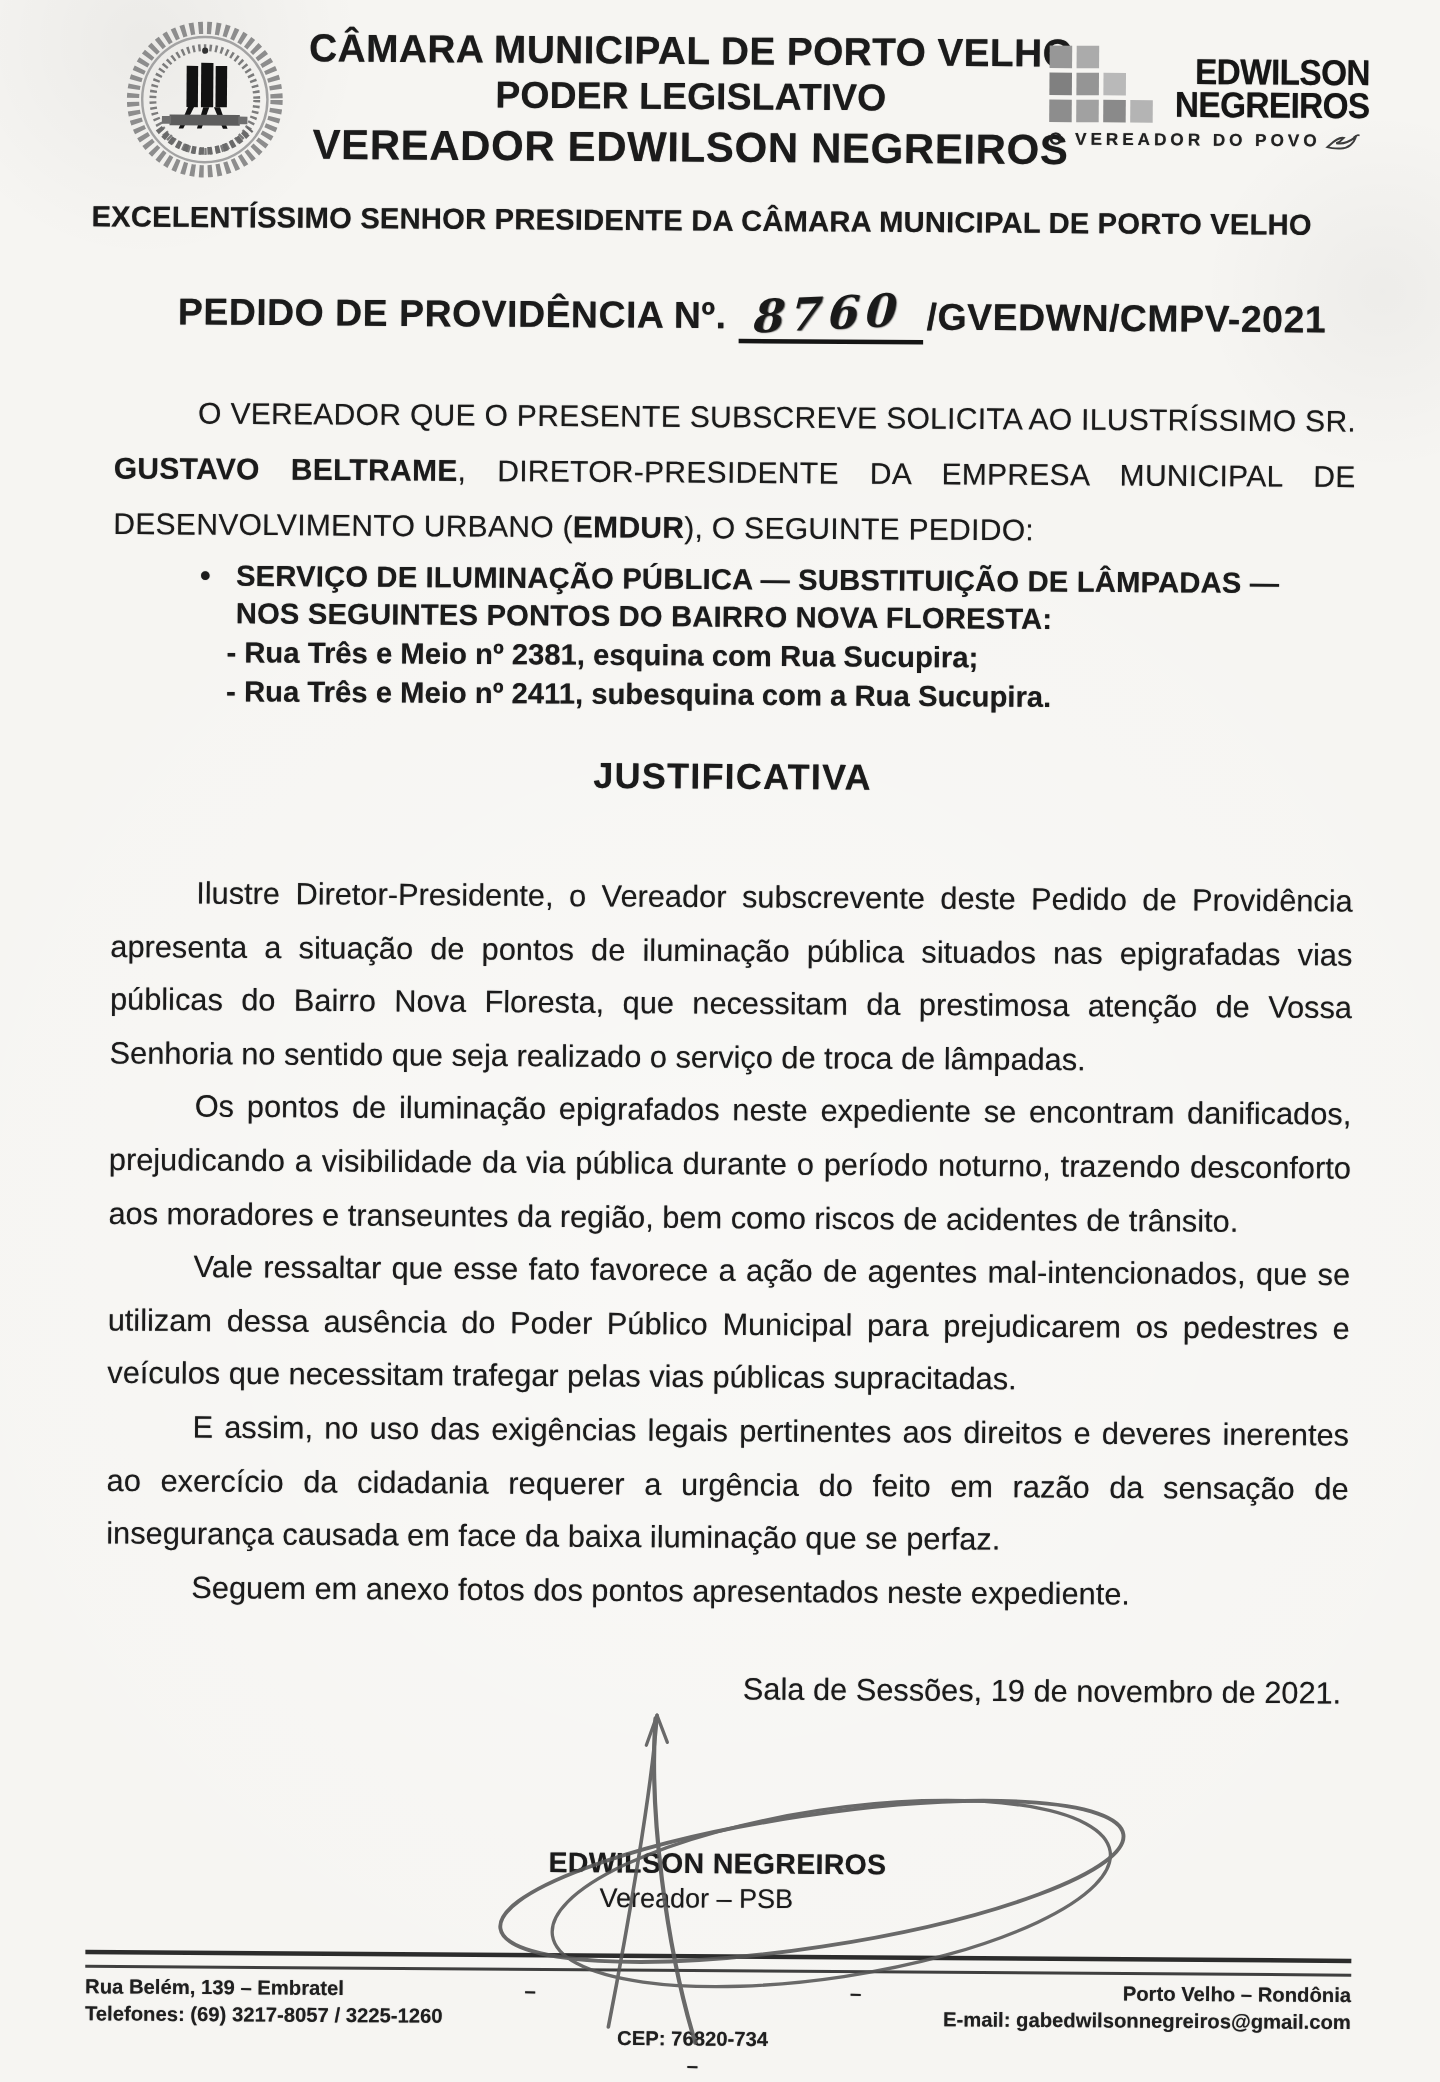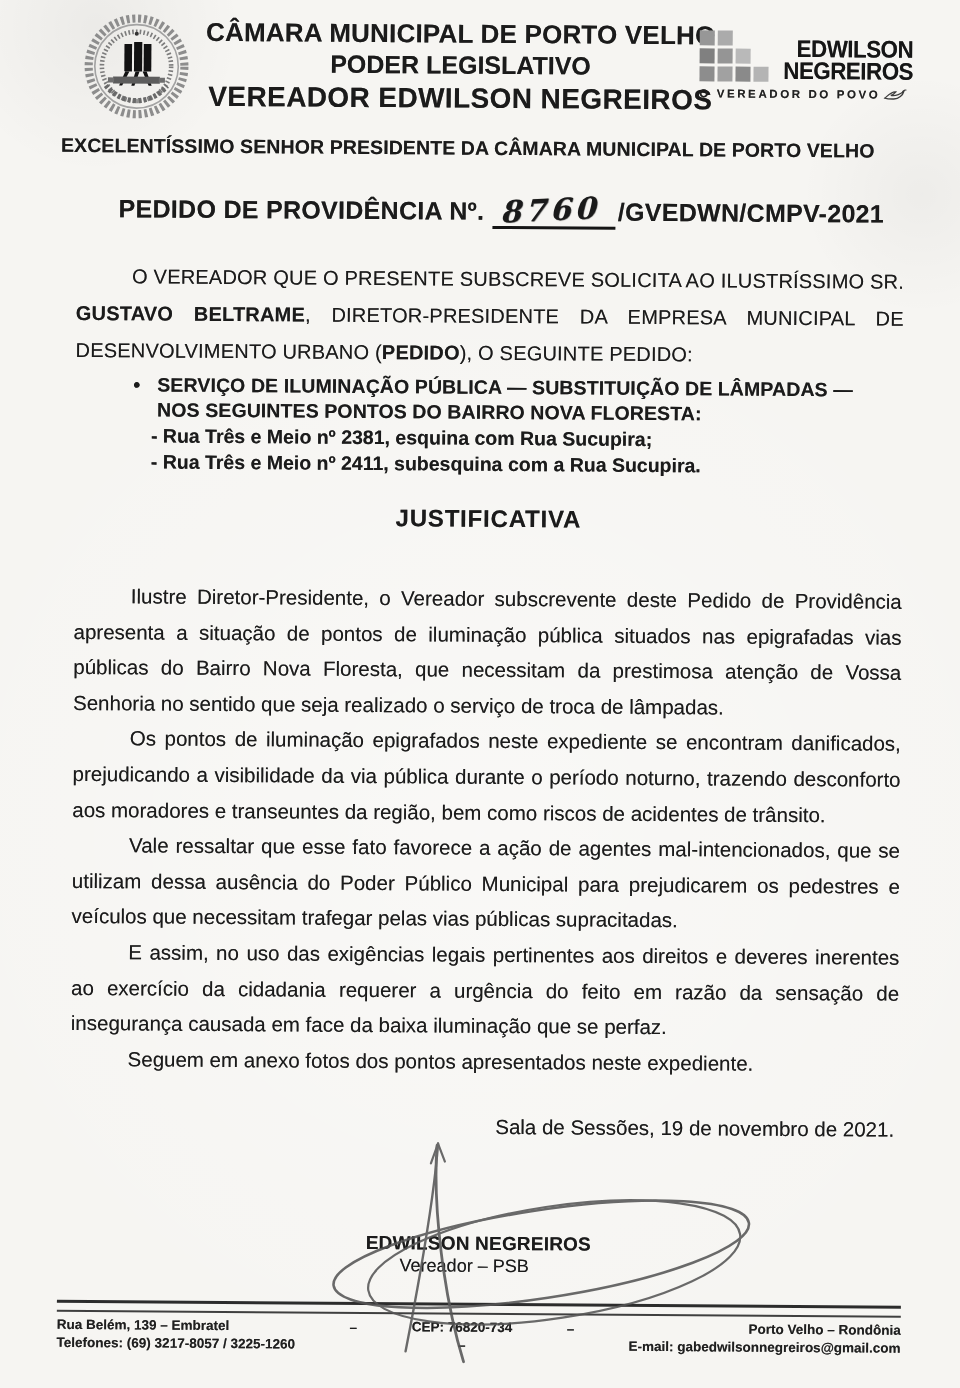--- a/index.html
+++ b/index.html
@@ -64,21 +64,21 @@
   .sig-text { position:absolute; top:1230px; left:287px; width:400px; text-align:center; z-index:2; }
   .sig-name { font-size:19px; font-weight:700; letter-spacing:0.2px; }
   .sig-role { font-size:18px; margin-top:1px; transform:translateX(-14px); }
   .sig-scribble { position:absolute; left:295px; top:1135px; width:520px; height:228px; z-index:3; pointer-events:none; }
 
   
   .footer { position:absolute; left:66px; right:50px; top:1300px; z-index:1; }
   .rule { height:7px; border-top:3px solid #2c2c2c; border-bottom:2px solid #3f3f3f; }
   .footer-grid { display:grid; grid-template-columns:auto 1fr auto 1fr auto; margin-top:4px; font-size:13.5px; font-weight:700; line-height:18px; color:#1f1f1f; }
   .f-left { text-align:left; }
-  .f-center { text-align:center; }
+  .f-center { text-align:center;margin-top:32px; }
   .f-right { text-align:right; }
   .f-dash { text-align:center; padding-top:1px; }
 </style>
 </head>
 <body>
 
 <div class="page">
   <div class="tilt scan-text">
 
     <div class="masthead">
@@ -136,21 +136,21 @@
       </div>
     </div>
 
     <div class="addressee">EXCELENTÍSSIMO SENHOR PRESIDENTE DA CÂMARA MUNICIPAL DE PORTO VELHO</div>
 
     <div class="doc-title">
       <span>PEDIDO DE PROVIDÊNCIA Nº.</span><span class="hand-num-wrap"><span class="hand-num">8760</span></span><span>/GVEDWN/CMPV-2021</span>
     </div>
 
     <div class="request">
-      <span>O VEREADOR QUE O PRESENTE SUBSCREVE SOLICITA AO ILUSTRÍSSIMO SR. </span><b>GUSTAVO BELTRAME</b><span>, DIRETOR-PRESIDENTE DA EMPRESA MUNICIPAL DE DESENVOLVIMENTO URBANO (</span><b>PEDIDO</b><span>), O SEGUINTE PEDIDO:</span>
+      <span>O VEREADOR QUE O PRESENTE SUBSCREVE SOLICITA AO ILUSTRÍSSIMO SR. </span><b>GUSTAVO BELTRAME</b><span>, DIRETOR-PRESIDENTE DA EMPRESA MUNICIPAL DE DESENVOLVIMENTO URBANO (</span><b>EMDUR</b><span>), O SEGUINTE PEDIDO:</span>
     </div>
 
     <div class="bullet-block">
       <div class="bullet-dot">•</div>
       <div class="bullet-body">
         <div class="bullet-head">SERVIÇO DE ILUMINAÇÃO PÚBLICA — SUBSTITUIÇÃO DE LÂMPADAS — NOS SEGUINTES PONTOS DO BAIRRO NOVA FLORESTA:</div>
         <div class="bullet-item">- Rua Três e Meio nº 2381, esquina com Rua Sucupira;</div>
         <div class="bullet-item">- Rua Três e Meio nº 2411, subesquina com a Rua Sucupira.</div>
       </div>
     </div>

